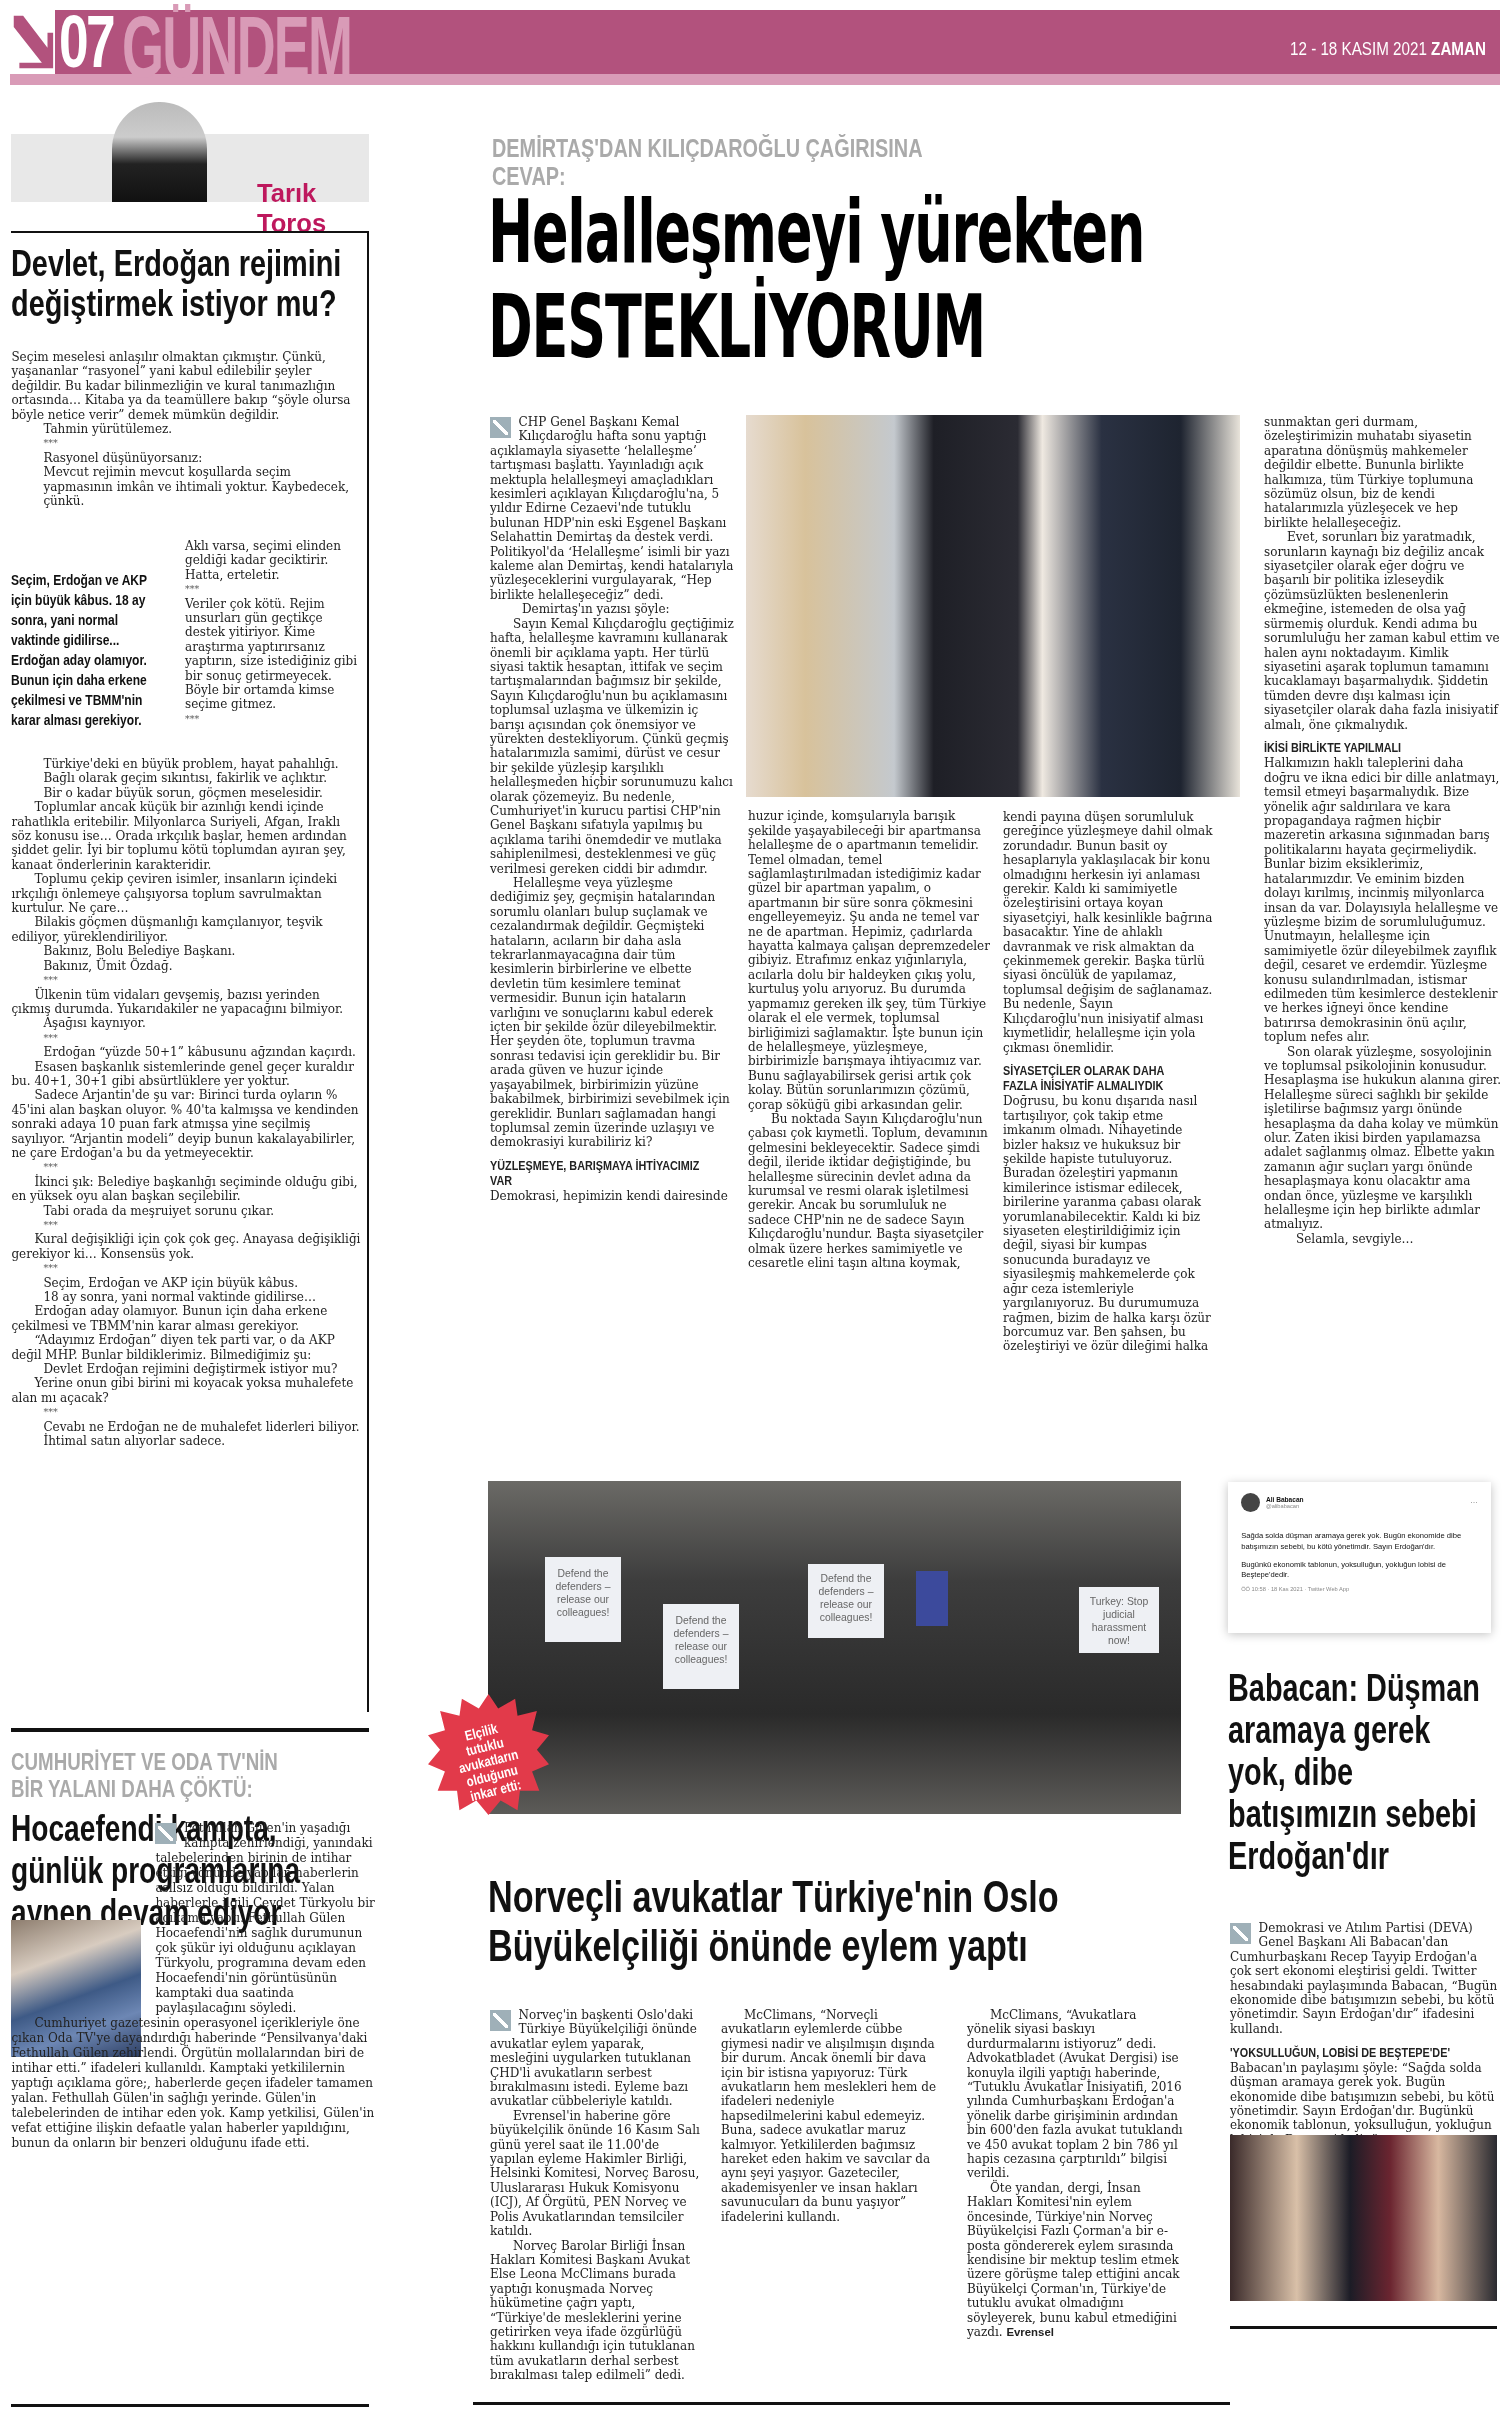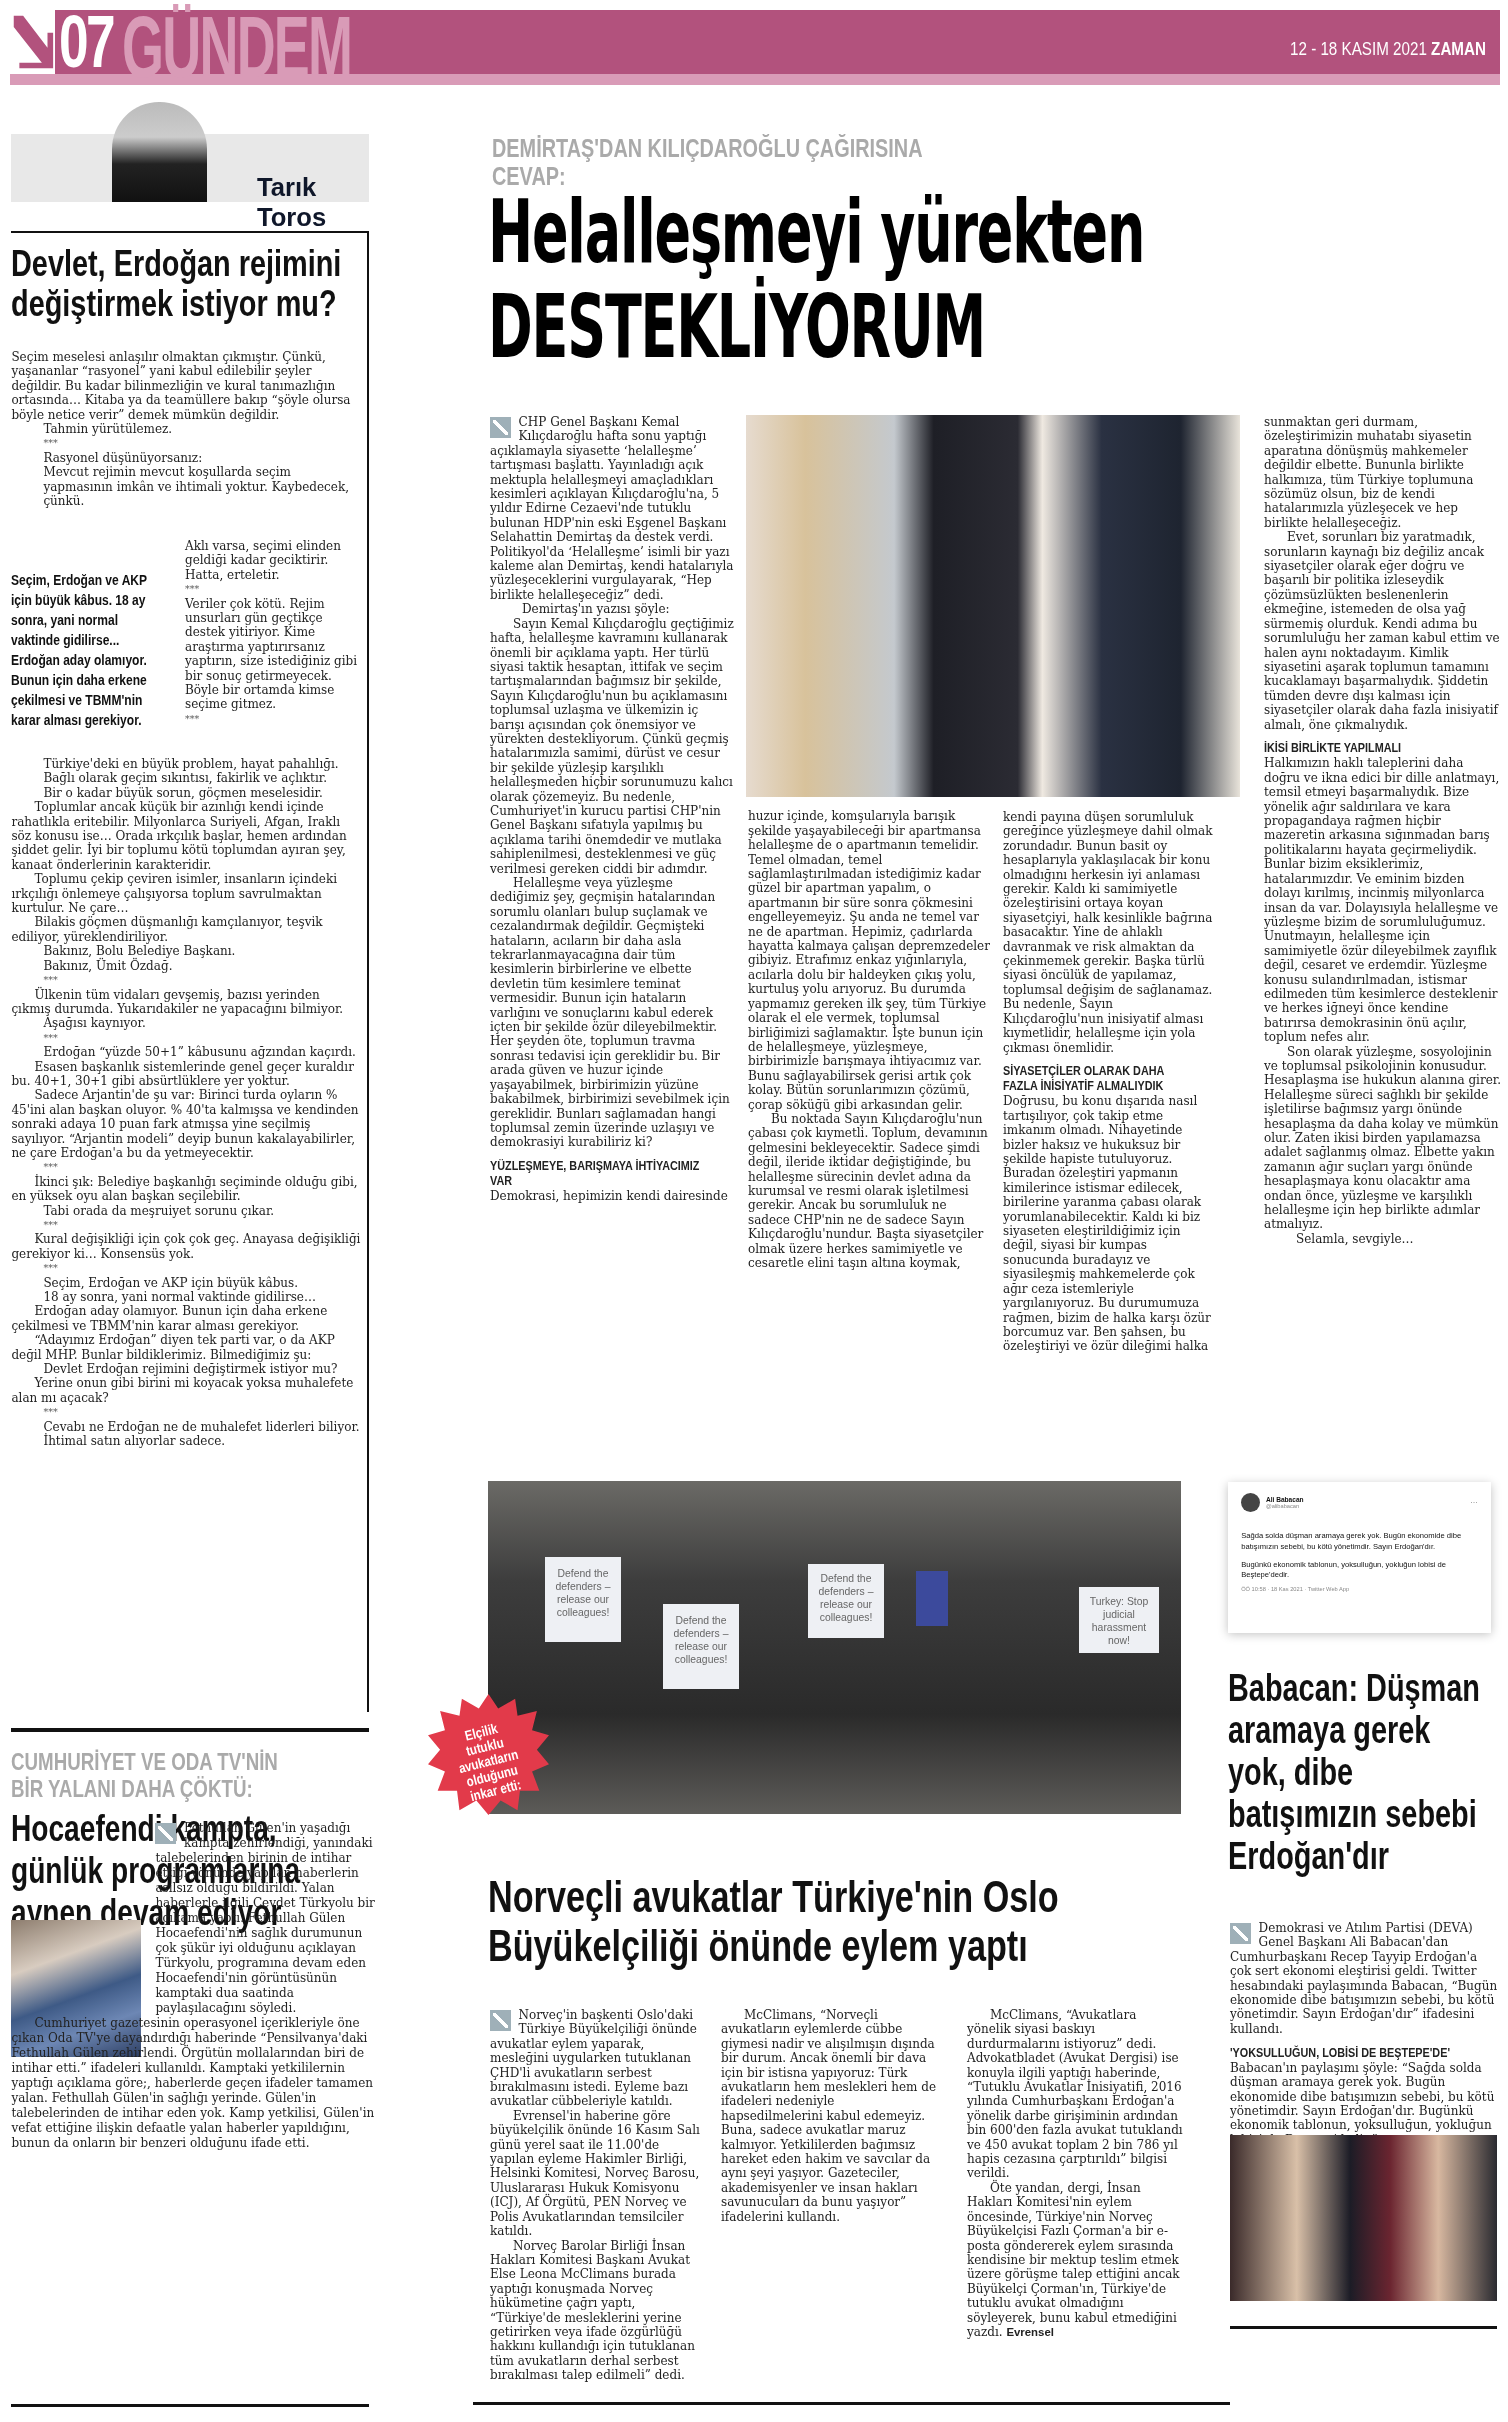--- a/index.html
+++ b/index.html
@@ -36,21 +36,21 @@
         <polygon points="4,6 14,6 40,40 40,24 46,24 46,62 10,62 10,56 34,56 4,18" fill="#b2527d"></polygon>
       </svg>
   </div>
   <div class="mh-num">07</div>
   <div class="mh-sec">GÜNDEM</div>
   <div class="mh-date"><span>12 - 18 KASIM 2021</span> <b>ZAMAN</b></div>
 </div>
 
 <div class="abs" style="left:11.4px;top:134px;width:358px;height:68px;background:#e8e8e8"></div>
 <div class="abs photo" style="left:112px;top:102px;width:95px;height:100px;border-radius:47px 47px 0 0;background:linear-gradient(#bbb 0%,#ccc 35%,#222 62%,#111 100%)"></div>
-<div class="abs" style="left:257px;top:172px;font:bold 25.6px/30px 'Liberation Sans',sans-serif;color:#0f172a">
+<div class="abs" style="left:257px;top:178px;font:bold 25.6px/30px 'Liberation Sans',sans-serif;color:#be185d">
   <div>Tarık</div>
   <div>Toros</div>
 </div>
 <div class="abs rule" style="left:11.4px;top:231px;width:358px;height:1.9px"></div>
 <div class="abs rule" style="left:367px;top:231px;width:1.9px;height:1481px"></div>
 <div class="abs sans-cond" style="left:11.4px;top:244px;width:445px;font-size:37px;line-height:40px;color:#111;transform:scaleX(.78)">Devlet, Erdoğan rejimini değiştirmek istiyor mu?</div>
 
 <div class="abs col-text" style="left:11.4px;top:350px;width:350px">
   <p>Seçim meselesi anlaşılır olmaktan çıkmıştır. Çünkü, yaşananlar “rasyonel” yani kabul edilebilir şeyler değildir. Bu kadar bilinmezliğin ve kural tanımazlığın ortasında… Kitaba ya da teamüllere bakıp “şöyle olursa böyle netice verir” demek mümkün değildir.</p>
   <p class="ind">Tahmin yürütülemez.</p>

